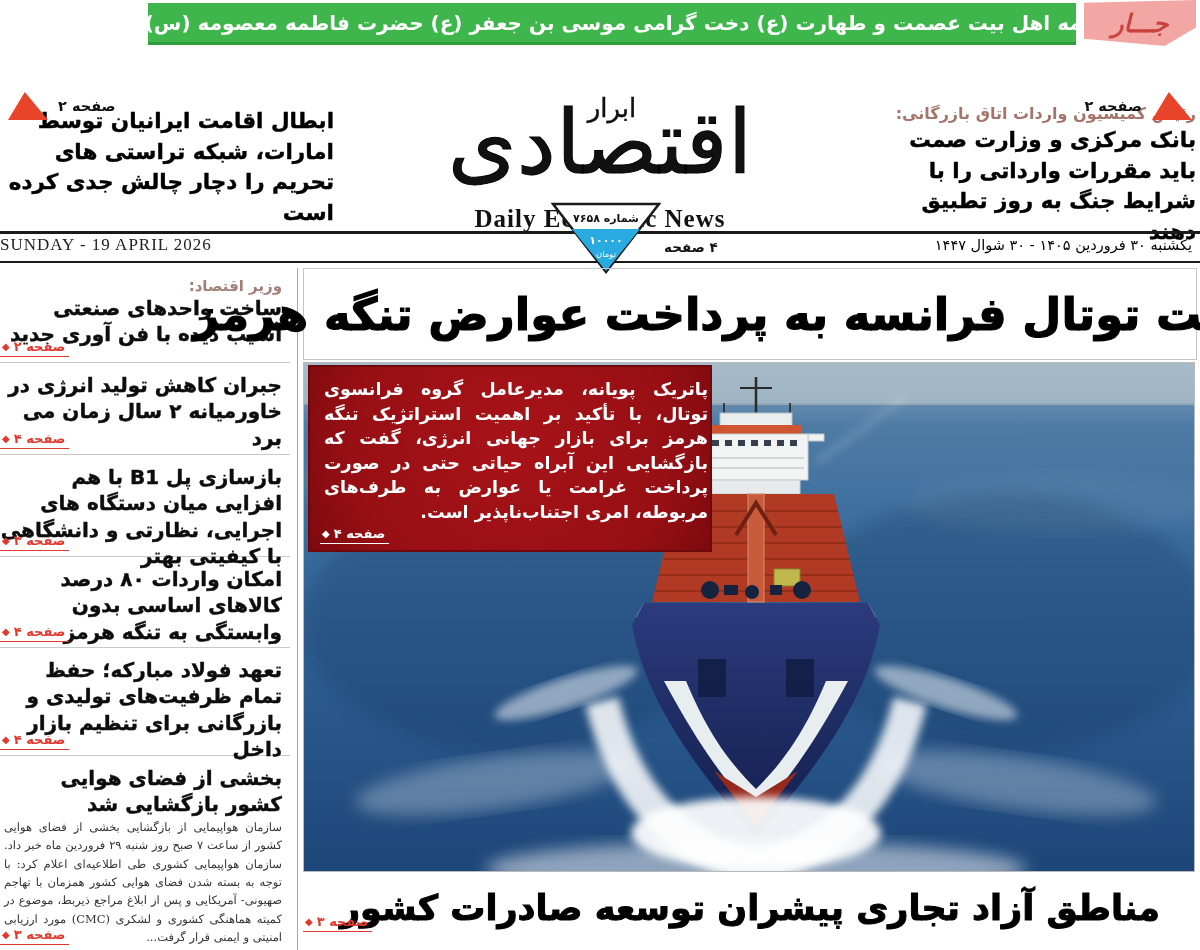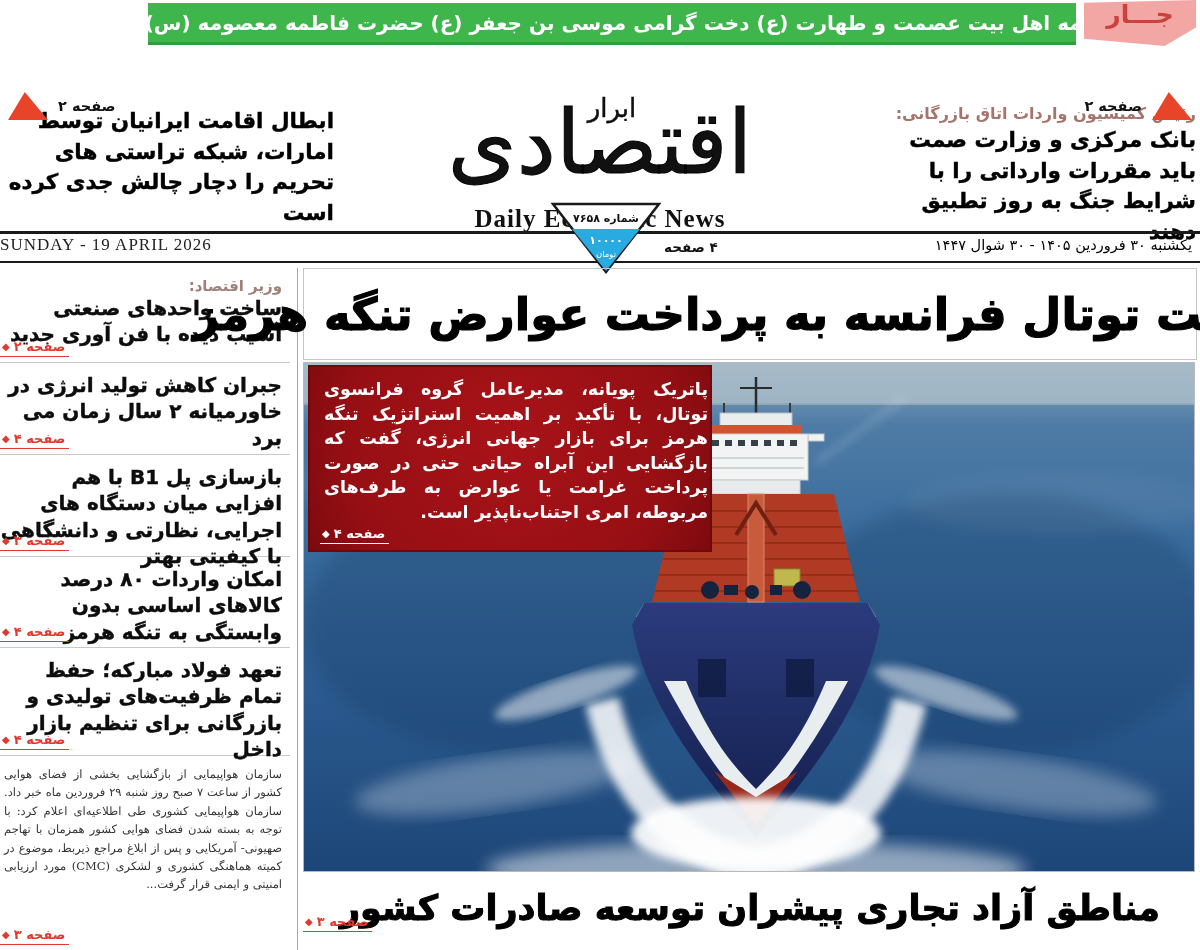--- a/index.html
+++ b/index.html
@@ -8,21 +8,21 @@
   }
   *{box-sizing:border-box;margin:0;padding:0;}
   body{background:#9a9a9a;font-family:"DejaVu Sans",sans-serif;}
   .page{position:relative;width:1200px;height:950px;margin:0 auto;background:#fff;overflow:hidden;color:#111;}
 
   
   .banner{position:absolute;left:148px;top:3px;width:928px;height:42px;background:var(--banner_green);
     border-bottom:3px solid #2e9e3c;display:flex;align-items:center;justify-content:center;}
   .banner span{color:#fff;font-weight:bold;font-size:20px;white-space:nowrap;direction:rtl;}
   .corner-logo{position:absolute;right:4px;top:0;width:112px;height:46px;background:var(--logo_pink);
-    clip-path:polygon(0 6%,100% 0,100% 60%,72% 100%,0 84%);display:flex;align-items:flex-start;justify-content:center;}
+    clip-path:polygon(0 6%,100% 0,100% 60%,72% 100%,0 84%);display:flex;align-items:center;justify-content:center;font-style:italic;}
   .corner-logo span{color:var(--logo_red);font-weight:bold;font-size:25px;direction:rtl;}
 
   
   .logo-block{position:absolute;left:395px;top:52px;width:410px;text-align:center;}
   .logo-fa{position:relative;font-weight:normal;font-size:88px;line-height:1.15;letter-spacing:-2px;direction:rtl;
     font-family:"DejaVu Sans",sans-serif;margin-top:40px;-webkit-text-stroke:1px #000;}
   .logo-small{position:absolute;top:2px;left:47%;font-size:26px;letter-spacing:0;-webkit-text-stroke:.4px #000;}
   .logo-en{font-family:Liberation Serif, serif;font-weight:bold;font-size:25px;letter-spacing:1px;margin-top:12px;}
 
   .mast-left{position:absolute;left:0;top:106px;width:340px;padding:0 6px;}
@@ -164,20 +164,21 @@
 
     <div class="side-item" style="height:108px">
       <div class="side-headline">تعهد فولاد مبارکه؛ حفظ تمام ظرفیت‌های تولیدی و بازرگانی برای تنظیم بازار داخل</div>
       <span class="pg-label">
           <span class="diamond">◆</span>
           <span>صفحه ۴</span>
         </span>
     </div>
 
     <div class="side-item" style="flex:1">
+      <div class="side-headline">بخشی از فضای هوایی کشور بازگشایی شد</div>
       <div class="side-body">سازمان هواپیمایی از بازگشایی بخشی از فضای هوایی کشور از ساعت ۷ صبح روز شنبه ۲۹ فروردین ماه خبر داد. سازمان هواپیمایی کشوری طی اطلاعیه‌ای اعلام کرد: با توجه به بسته شدن فضای هوایی کشور همزمان با تهاجم صهیونی- آمریکایی و پس از ابلاغ مراجع ذیربط، موضوع در کمیته هماهنگی کشوری و لشکری (CMC) مورد ارزیابی امنیتی و ایمنی قرار گرفت...</div>
       <span class="pg-label">
           <span class="diamond">◆</span>
           <span>صفحه ۳</span>
         </span>
     </div>
 
   </div>
   <div class="v-divider"></div>
 

